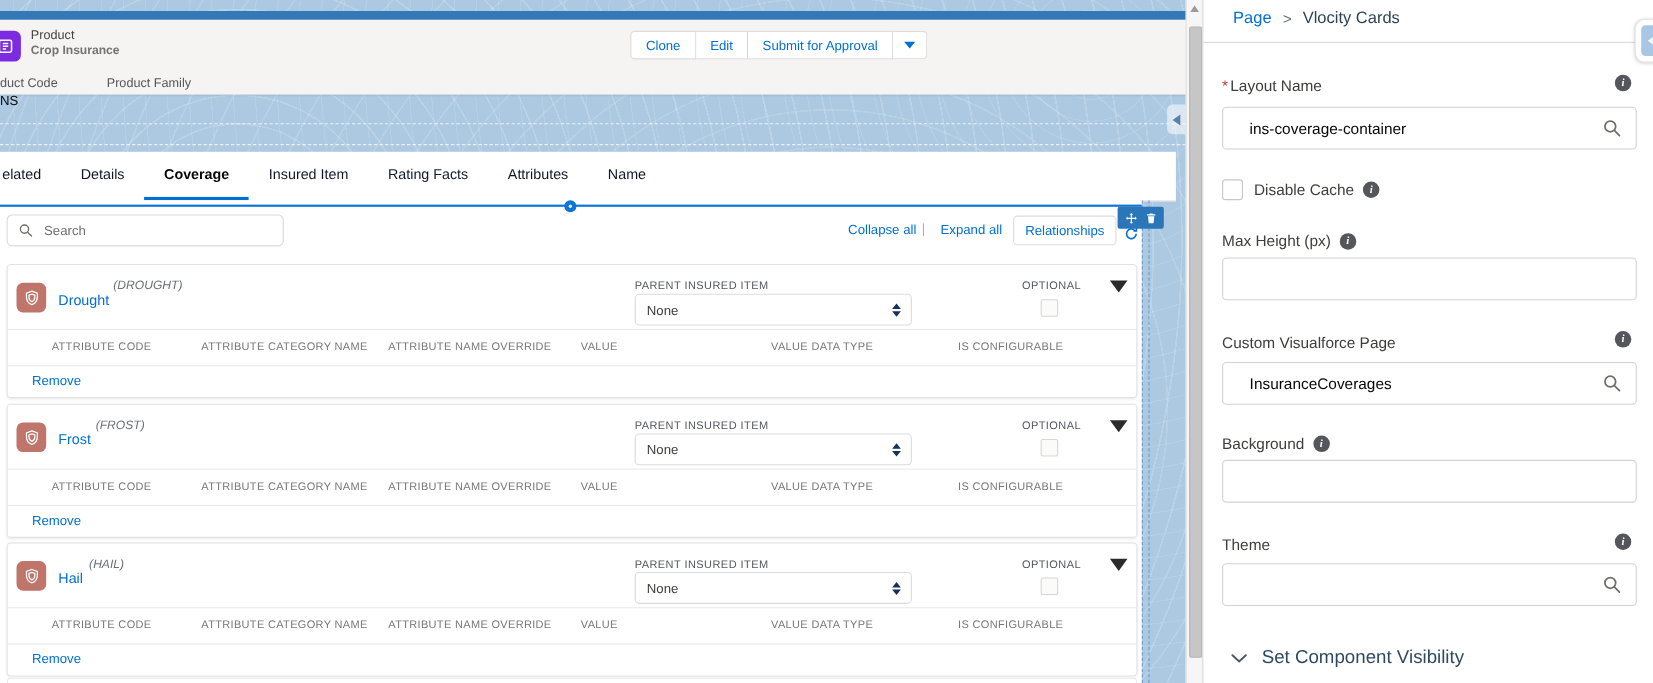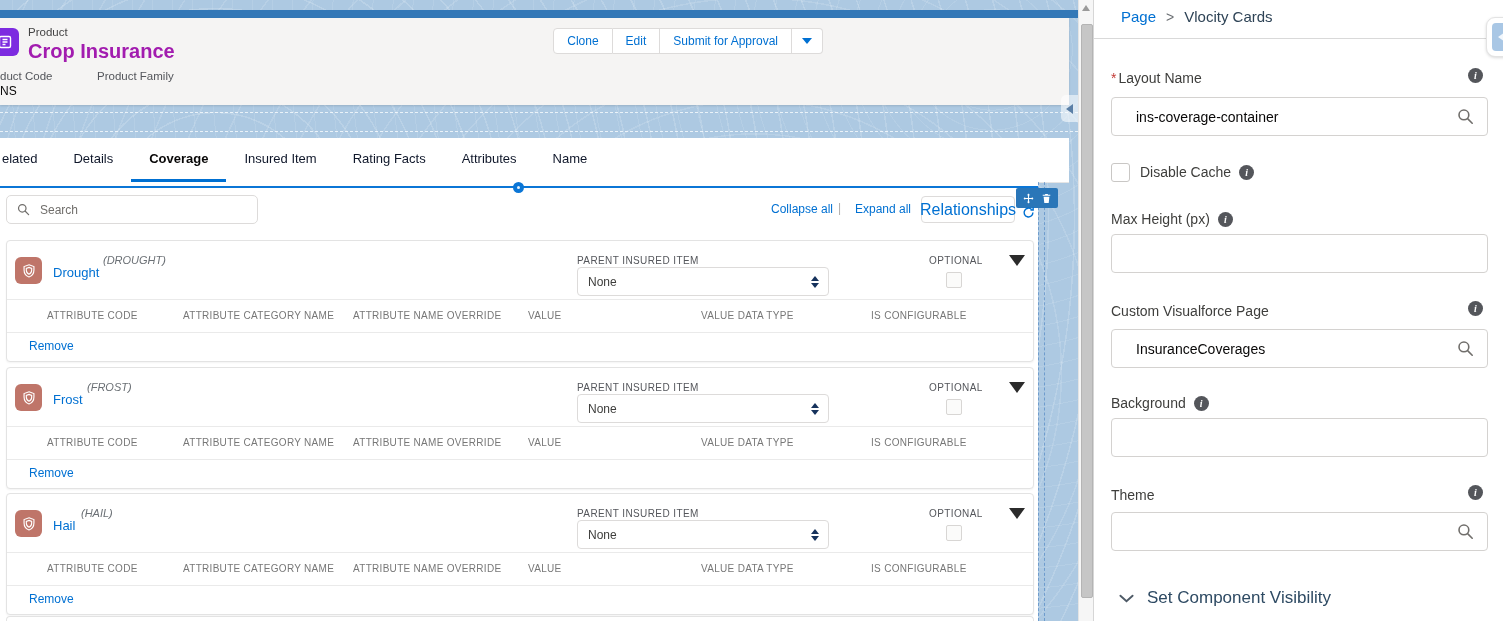--- a/index.html
+++ b/index.html
@@ -13,27 +13,27 @@
     background-image:
       repeating-radial-gradient(circle at 20% 35%, rgba(255,255,255,.16) 0 1.5px, transparent 1.5px 26px),
       repeating-radial-gradient(circle at 70% 60%, rgba(255,255,255,.13) 0 1.5px, transparent 1.5px 34px),
       repeating-radial-gradient(circle at 92% 8%, rgba(255,255,255,.10) 0 1px, transparent 1px 20px);}
   .dash-h{position:absolute;left:0;width:1078px;border-top:1px dashed rgba(255,255,255,.75);}
   .dash-v{position:absolute;top:182px;height:439px;border-left:1px dashed rgba(59,118,187,.55);}
 
   #brand-bar{position:absolute;left:0;top:10px;width:1078px;height:8px;background:#3378b7;}
 
   
-  #header-card{position:absolute;left:0;top:18px;width:1069px;height:87px;background:#f5f4f3;
-     box-shadow:0 1px 2px rgba(0,0,0,.12);}
+  #header-card{position:absolute;left:0;top:18px;width:1069px;height:68px;background:#f5f4f3;
+     box-shadow:0 1px 2px rgba(0,0,0,.12);padding-left:20px;}
   #entity-icon{position:absolute;left:-9px;top:10px;width:28px;height:28px;border-radius:6px;
      background:#7d2be0;display:flex;align-items:center;justify-content:center;}
   #entity-icon svg{width:16px;height:16px;}
   #entity-label{position:absolute;left:28px;top:8px;font-size:11.5px;color:#444;}
-  #record-title{position:absolute;left:28px;top:22px;font-size:20px;font-weight:bold;color:#a21caf;}
+  #record-title{position:absolute;left:28px;top:22px;font-size:11px;font-weight:bold;color:#737373;}
   .btn-group{position:absolute;right:246px;top:10px;display:flex;height:26px;}
   .sf-btn{display:flex;align-items:center;justify-content:center;padding:0 13px;background:#fff;
      border:1px solid #dddbda;border-left-width:0;color:#0070d2;font-size:12px;cursor:pointer;white-space:nowrap;}
   .sf-btn:first-child{border-left-width:1px;border-radius:4px 0 0 4px;}
   .sf-btn.caret-btn{border-radius:0 4px 4px 0;padding:0 10px;}
   .tri-dn-sm{width:0;height:0;border-left:5px solid transparent;border-right:5px solid transparent;
      border-top:6px solid #0070d2;}
   .hfield-label{position:absolute;font-size:11.5px;color:#54565b;}
   .hfield-value{position:absolute;font-size:12px;color:#080707;}
 
@@ -61,21 +61,21 @@
      border-radius:5px;background:#fff;display:flex;align-items:center;}
   #search-box svg{width:13px;height:13px;margin:0 8px 0 10px;color:#706e6b;}
   #search-box input{border:0;outline:0;flex:1;font-size:12px;color:#080707;font-family:inherit;background:transparent;}
   #search-box input::placeholder{color:#706e6b;}
 
   .link-blue{color:#0070d2;font-size:12px;text-decoration:none;cursor:pointer;}
   #collapse-all{position:absolute;left:771px;top:202px;}
   #links-divider{position:absolute;left:838px;top:201px;color:#b0adab;font-size:12px;}
   #expand-all{position:absolute;left:855px;top:202px;}
   #relationships-btn{position:absolute;left:921px;top:196px;width:94px;height:27px;background:#fff;
-     border:1px solid #dddbda;border-radius:4px;color:#0070d2;font-size:16px;display:flex;
+     border:1px solid #dddbda;border-radius:4px;color:#0070d2;font-size:12px;display:flex;
      align-items:center;justify-content:center;cursor:pointer;}
 
   #sel-toolbox{position:absolute;left:1016px;top:188px;width:42px;height:20px;background:#2a76b8;
      border-radius:2px;display:flex;align-items:center;justify-content:center;gap:7px;}
   #sel-toolbox svg{width:11px;height:11px;}
   #refresh-icon{position:absolute;left:1022px;top:206px;width:13px;height:13px;color:#0070d2;cursor:pointer;}
 
   
   .cov-card{position:absolute;left:6px;width:1026px;height:120px;background:#fff;
      border:1px solid #e3e3e3;border-radius:4px;box-shadow:0 1px 2px rgba(0,0,0,.05);}

